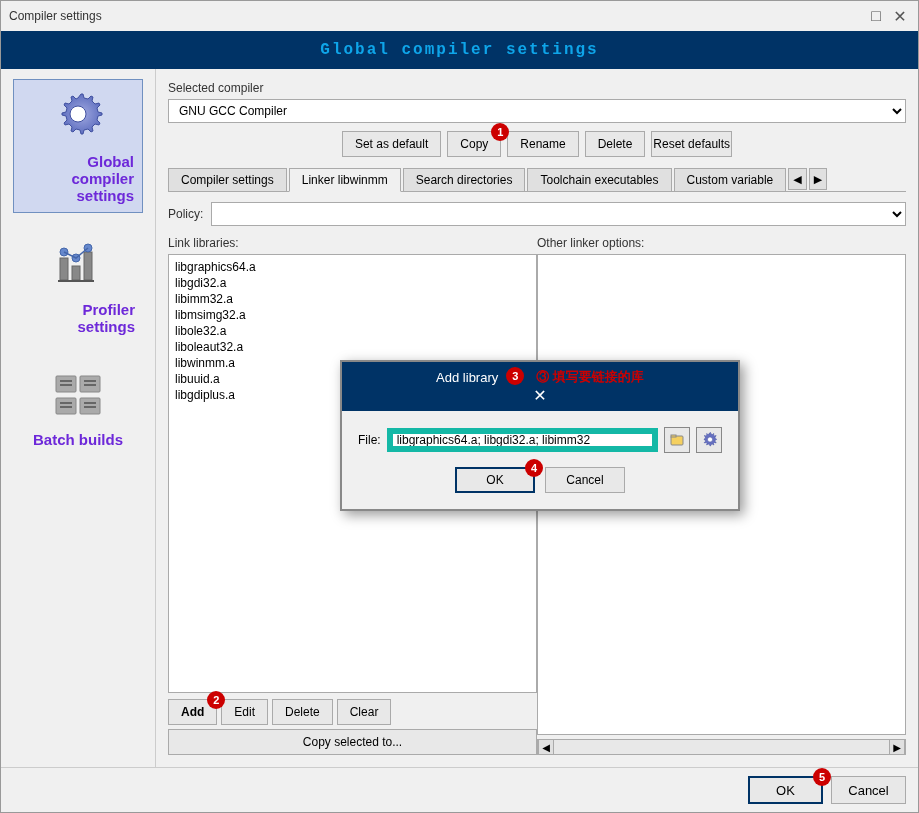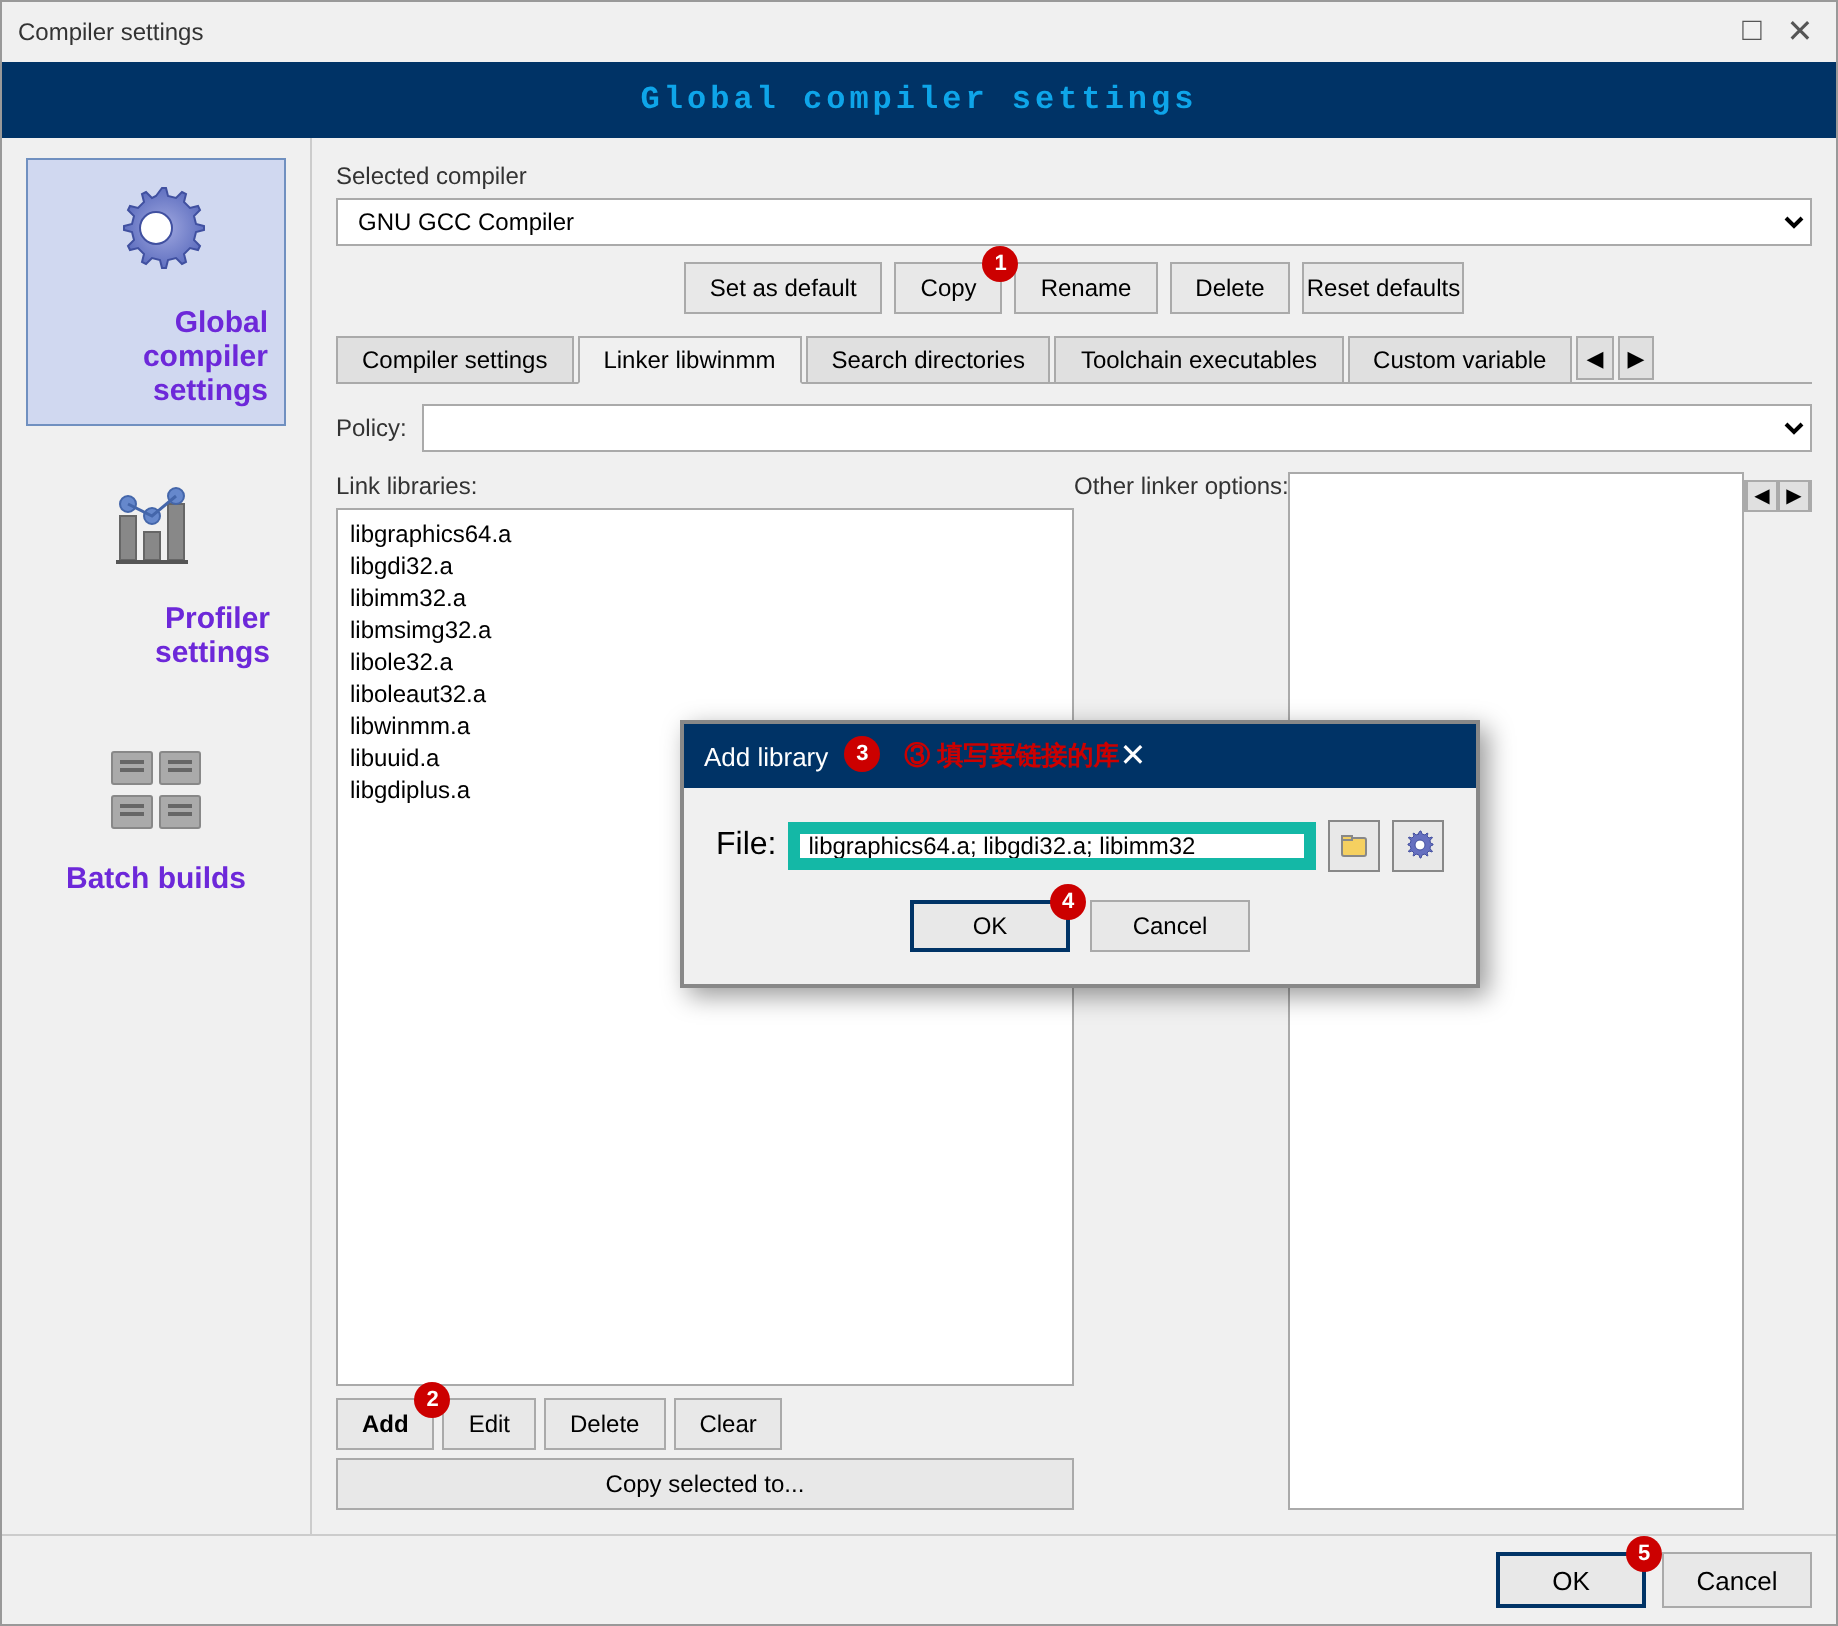--- a/index.html
+++ b/index.html
@@ -278,21 +278,21 @@
     }
 
     .list-box div {
       padding: 1px 2px;
       white-space: nowrap;
     }
 
     .right-sub-panel {
       flex: 1;
       display: flex;
-      flex-direction: row;
+      flex-direction: column;
       justify-content: center;
     }
 
     .textarea-box {
       flex: 1;
       border: 1px solid #aaa;
       background: white;
       resize: none;
       font-size: 12px;
       padding: 4px;
@@ -352,23 +352,24 @@
       box-shadow: 4px 4px 12px rgba(0,0,0,0.4);
       width: 400px;
       padding: 0;
     }
 
     .modal-title-bar {
       background: #003366;
       color: white;
       padding: 6px 10px;
       display: flex;
-      justify-content: flex-start;
+      justify-content: center;
       align-items: center;
       font-size: 13px;
+      flex-direction: column;
     }
 
     .modal-title-text {
       display: flex;
       align-items: center;
       gap: 8px;
     }
 
     .modal-close-btn {
       background: none;
@@ -383,21 +384,21 @@
     }
 
     .modal-file-row {
       display: flex;
       align-items: center;
       gap: 6px;
       margin-bottom: 14px;
     }
 
     .modal-file-label {
-      font-size: 16px;
+      font-size: 12px;
       white-space: nowrap;
     }
 
     .modal-file-input {
       flex: 1;
       height: 24px;
       border: 6px solid #14b8a6;
       padding: 0 4px;
       font-size: 12px;
     }

